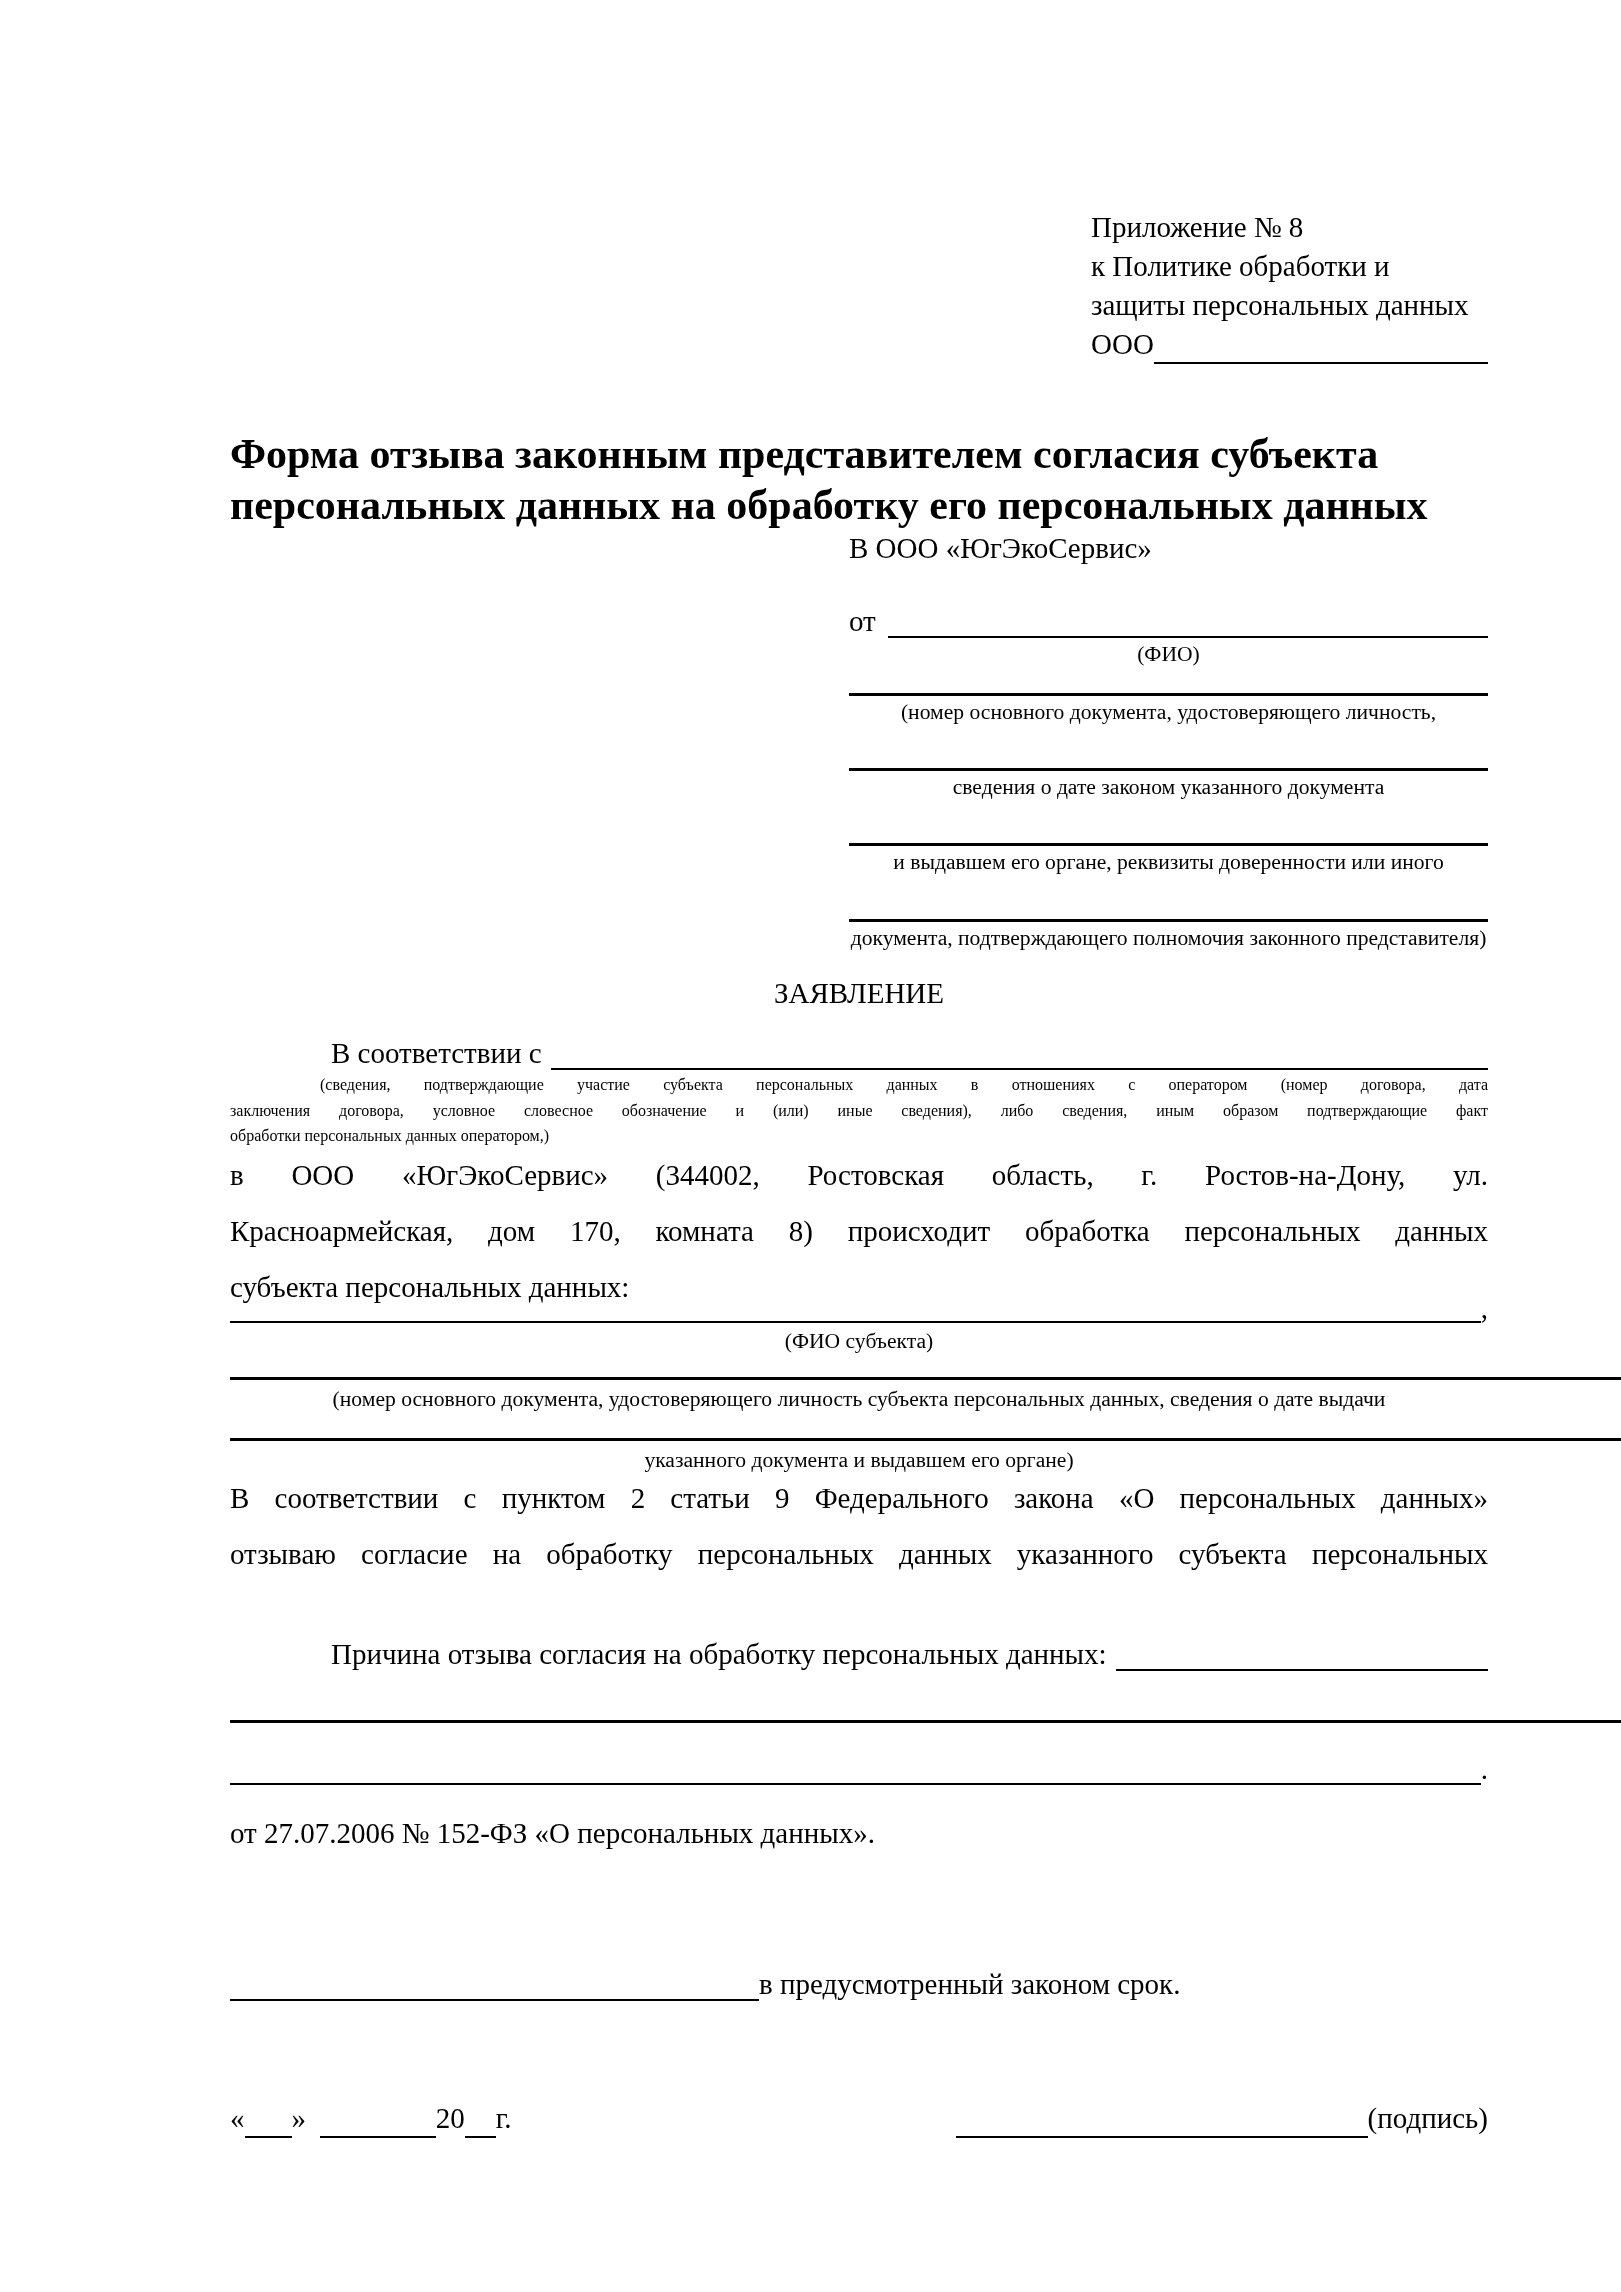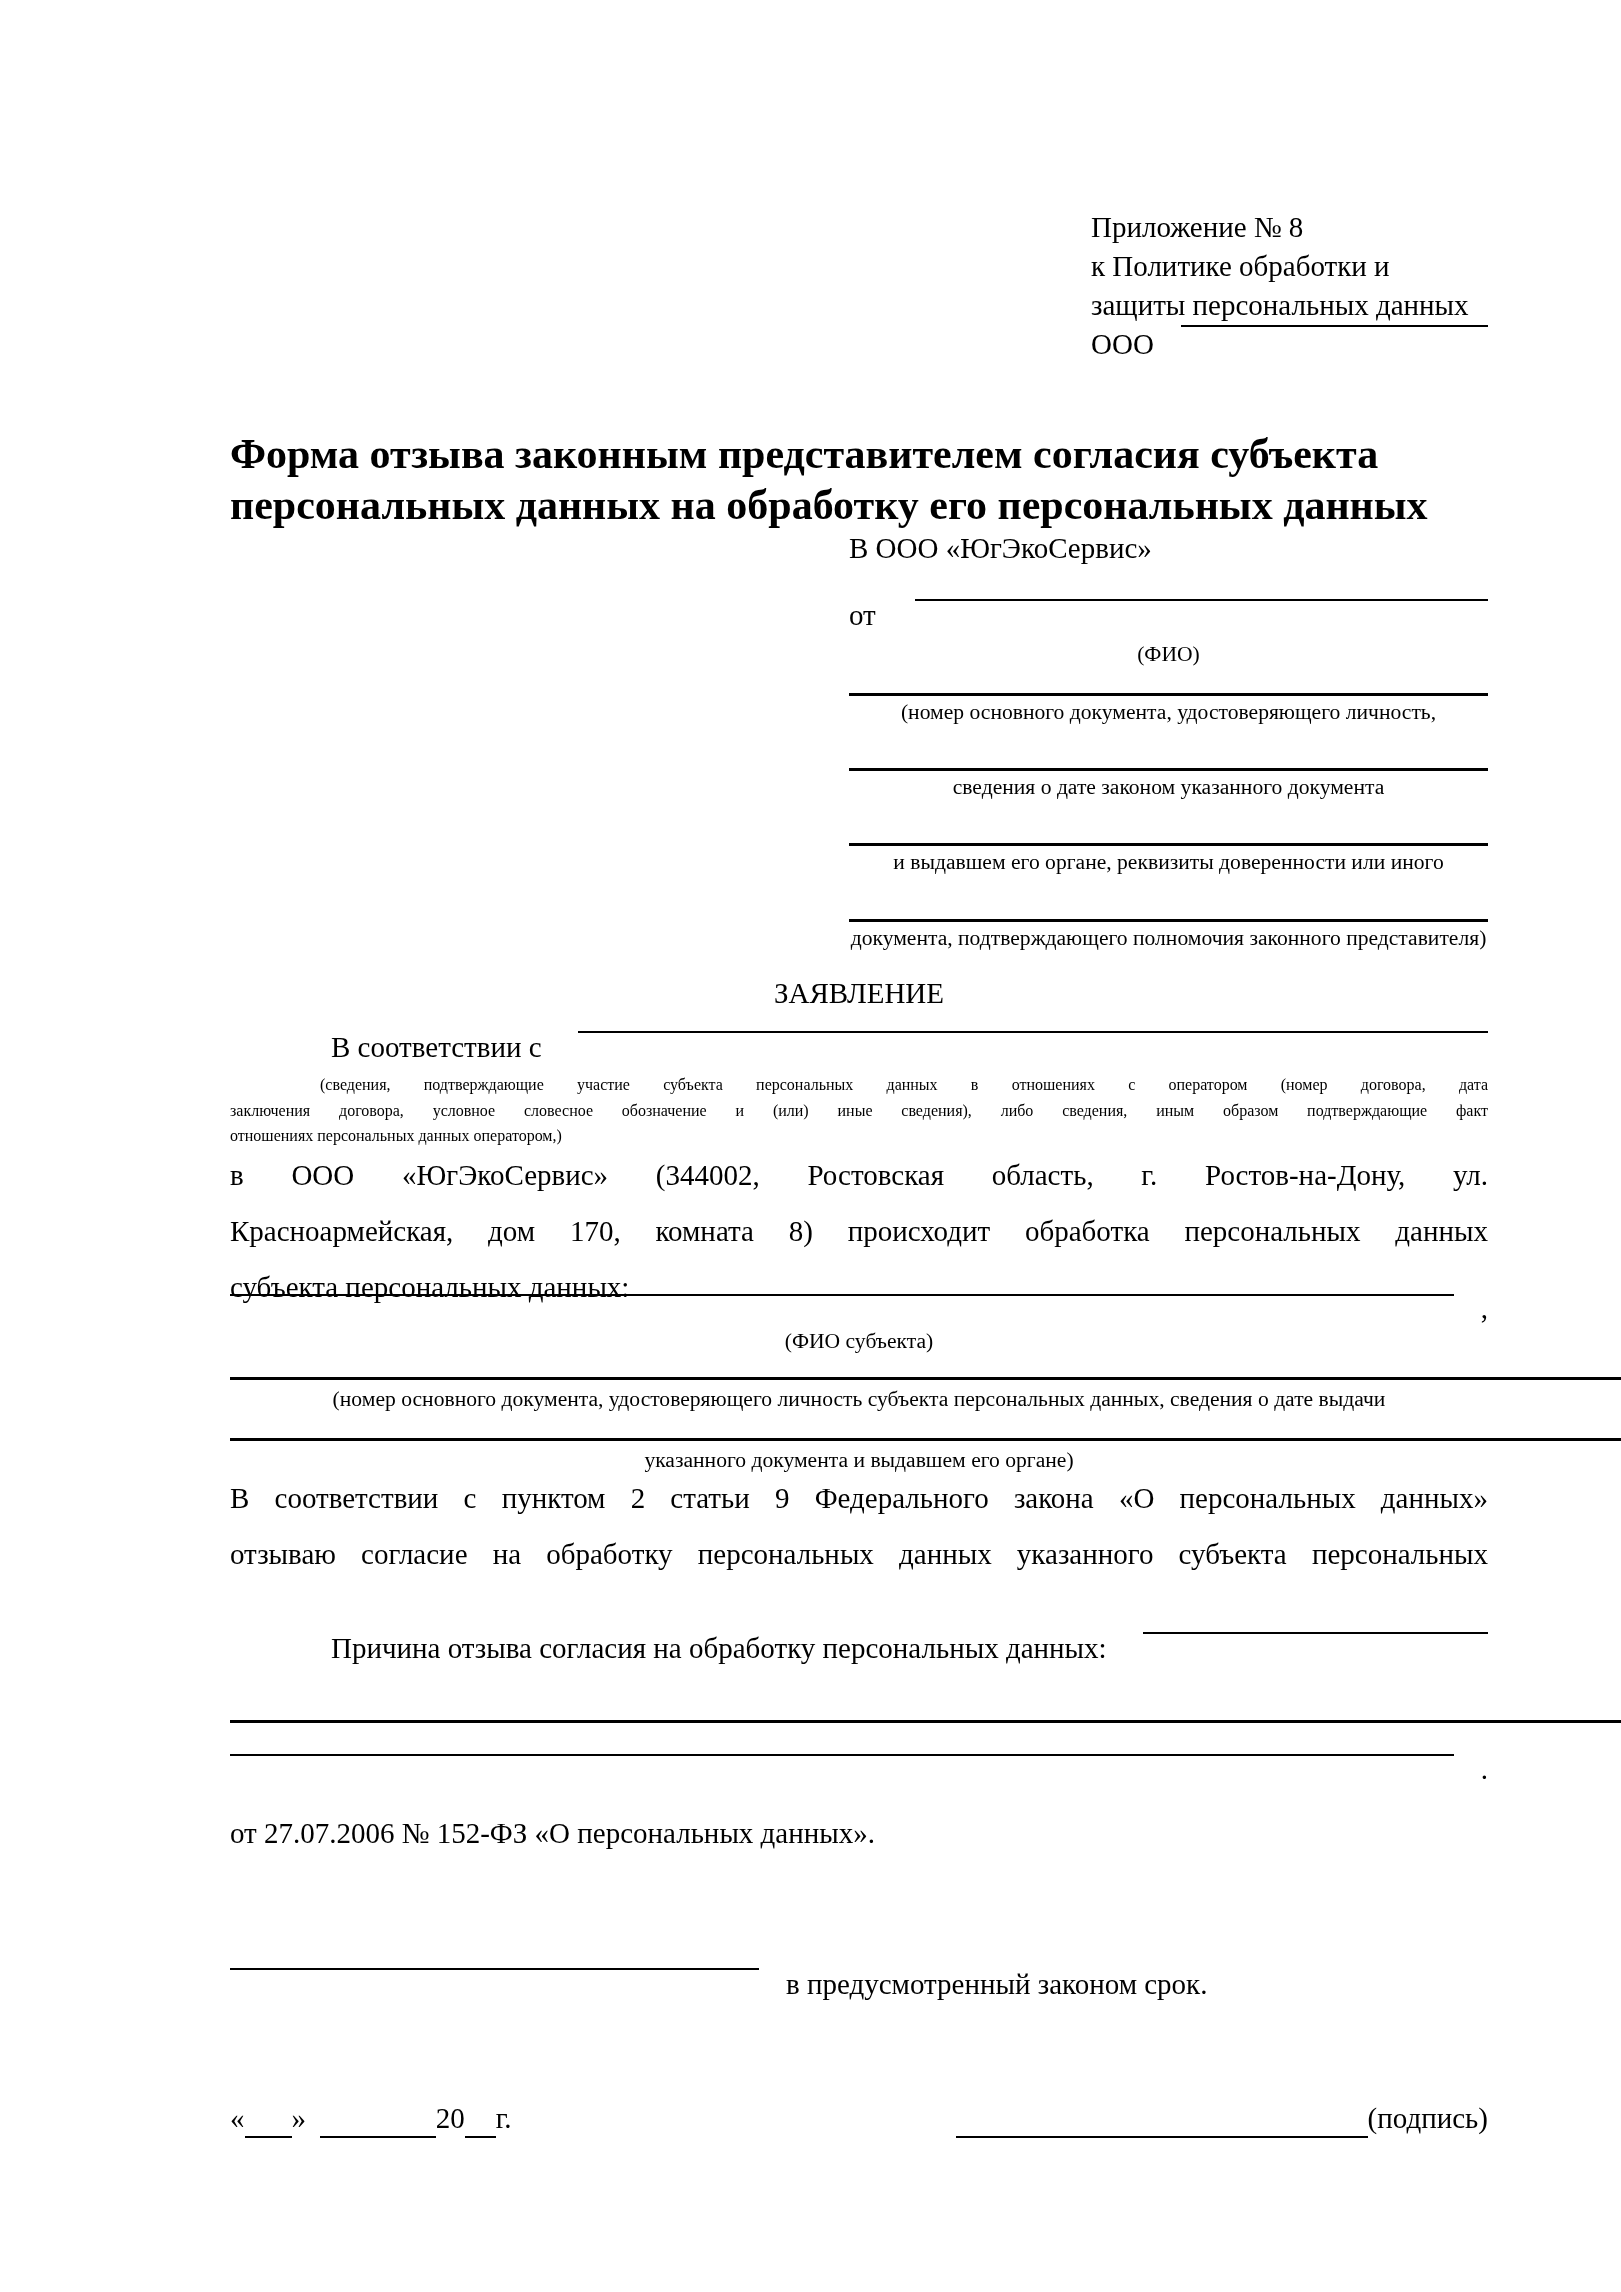--- a/index.html
+++ b/index.html
@@ -7,21 +7,21 @@
     position:relative;
     width:1621px;height:2293px;
     background:#ffffff;
     font-family:"Liberation Serif","DejaVu Serif",serif;
     font-size:29px;color:#000;
     margin:0 auto;overflow:hidden;
   }
   .abs{position:absolute;left:230px;width:1258px;}
 
   
-  .row{display:flex;gap:27px;}
+  .row{display:flex;align-items:flex-end;}
   .blank{display:inline-block;height:0;border-bottom:2.9px solid #000;}
   .fill{flex:1;}
   .uline{height:2.9px;background:#000;width:100%;}
   .cap{font-size:21.6px;line-height:25.5px;text-align:center;}
   .jline{text-align:justify;text-align-last:justify;}
   .pline{line-height:56px;white-space:nowrap;}
   .pline.jline{white-space:normal;}
 
   
   .appendix{position:absolute;left:1091px;top:208px;width:397px;line-height:39px;}
@@ -125,21 +125,21 @@
   <div class="abs heading">ЗАЯВЛЕНИЕ</div>
 
   <div class="abs row accord">
     <span class="lbl">В соответствии с</span>
     <span class="blank fill"></span>
   </div>
 
   <div class="abs basis-cap">
     <div class="l1 jl">(сведения, подтверждающие участие субъекта персональных данных в отношениях с оператором (номер договора, дата</div>
     <div class="jl">заключения договора, условное словесное обозначение и (или) иные сведения), либо сведения, иным образом подтверждающие факт</div>
-    <div>отношениях персональных данных оператором,)</div>
+    <div>обработки персональных данных оператором,)</div>
   </div>
 
   <div class="abs op-par">
     <div class="pline jline">в ООО «ЮгЭкоСервис» (344002, Ростовская область, г. Ростов-на-Дону, ул.</div>
     <div class="pline jline">Красноармейская, дом 170, комната 8) происходит обработка персональных данных</div>
     <div class="pline">субъекта персональных данных:</div>
   </div>
 
   <div class="abs row subj-line">
     <span class="blank fill"></span>

